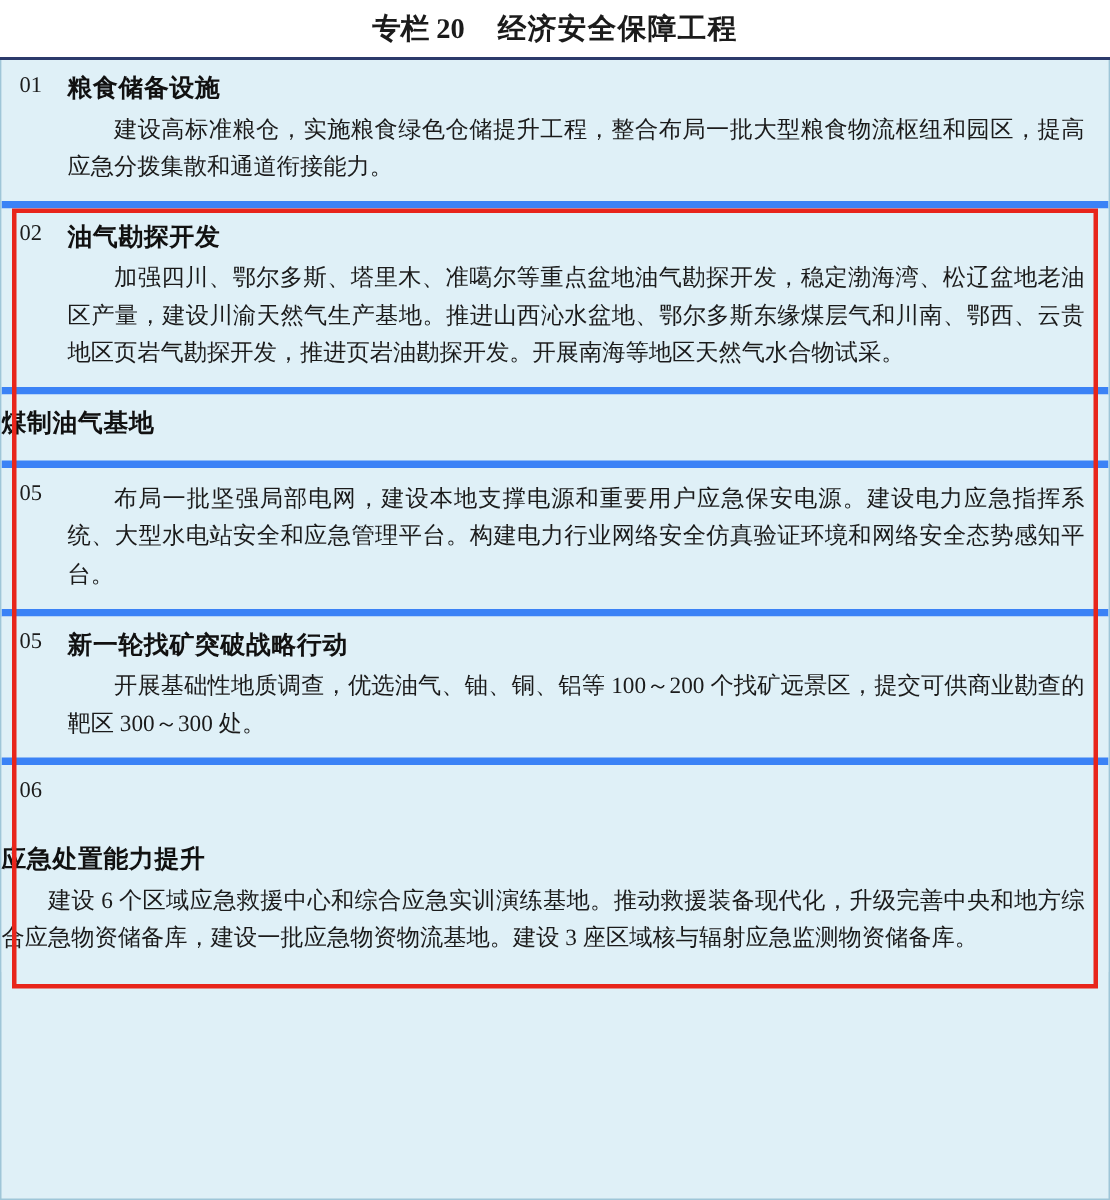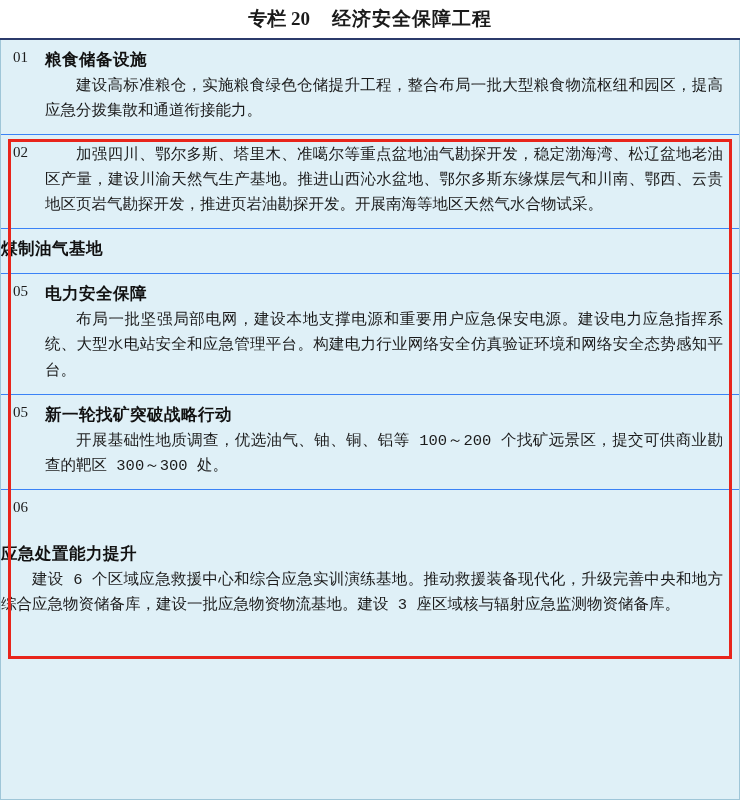--- a/index.html
+++ b/index.html
@@ -48,21 +48,21 @@
     background: #dff0f7;
     border-left: 1px solid #9fc6d8;
     border-right: 1px solid #9fc6d8;
     border-bottom: 1px solid #9fc6d8;
     box-sizing: border-box;
     height: 760px;
     overflow: hidden;
   }
   .row {
     display: flex;
-    border-bottom: 1px solid #3b82f6;
+    border-bottom: 5px solid #3b82f6;
     box-sizing: border-box;
     background: #dff0f7;
   }
   .row:last-child {
     border-bottom: none;
     flex-direction: column;
   }
   .num-cell {
     width: 44px;
     flex: 0 0 44px;
@@ -86,21 +86,21 @@
     margin-bottom: 2px;
     font-family: Liberation Sans, sans-serif;
   }
   .item-text {
     font-size: 15.5px;
     color: #1b1b1b;
     line-height: 1.62;
     text-align: justify;
     text-justify: inter-ideograph;
     text-indent: 2em;
-    font-family: Liberation Mono, monospace;
+    font-family: Liberation Serif, serif;
   }
   
   .highlight-box {
     position: absolute;
     border: 3px solid #e8251b;
     pointer-events: none;
     box-sizing: border-box;
     z-index: 5;
   }
 </style>
@@ -119,34 +119,34 @@
       <div class="num-cell">01</div>
       <div class="body-cell">
         <div class="item-title">粮食储备设施</div>
         <div class="item-text">建设高标准粮仓，实施粮食绿色仓储提升工程，整合布局一批大型粮食物流枢纽和园区，提高应急分拨集散和通道衔接能力。</div>
       </div>
     </div>
 
     <div class="row">
       <div class="num-cell">02</div>
       <div class="body-cell">
+        <div class="item-title">油气勘探开发</div>
         <div class="item-text">加强四川、鄂尔多斯、塔里木、准噶尔等重点盆地油气勘探开发，稳定渤海湾、松辽盆地老油区产量，建设川渝天然气生产基地。推进山西沁水盆地、鄂尔多斯东缘煤层气和川南、鄂西、云贵地区页岩气勘探开发，推进页岩油勘探开发。开展南海等地区天然气水合物试采。</div>
       </div>
     </div>
 
     <div class="row">
       <div class="body-cell">
         <div class="item-title">煤制油气基地</div>
       </div>
     </div>
 
     <div class="row">
       <div class="num-cell">05</div>
       <div class="body-cell">
-        <div class="item-title">电力安全保障</div>
         <div class="item-text">布局一批坚强局部电网，建设本地支撑电源和重要用户应急保安电源。建设电力应急指挥系统、大型水电站安全和应急管理平台。构建电力行业网络安全仿真验证环境和网络安全态势感知平台。</div>
       </div>
     </div>
 
     <div class="row">
       <div class="num-cell">05</div>
       <div class="body-cell">
         <div class="item-title">新一轮找矿突破战略行动</div>
         <div class="item-text">开展基础性地质调查，优选油气、铀、铜、铝等 100～200 个找矿远景区，提交可供商业勘查的靶区 300～300 处。</div>
       </div>

